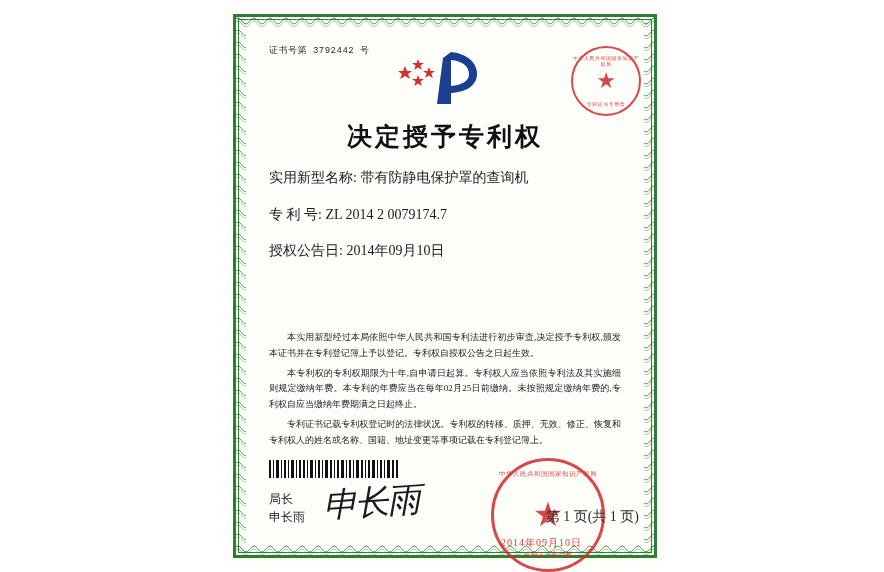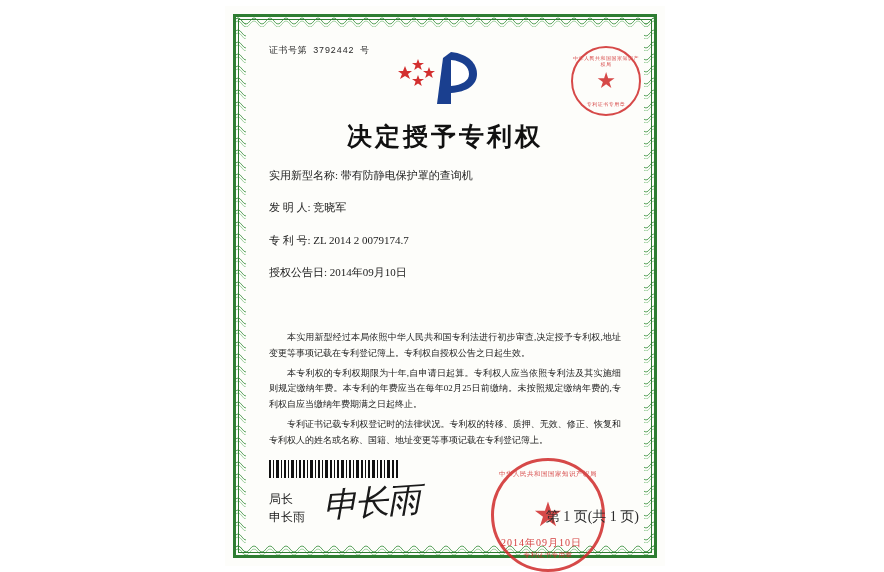--- a/index.html
+++ b/index.html
@@ -98,21 +98,21 @@
     letter-spacing: 3px;
     color: #111;
     font-family: "Liberation Serif", serif;
   }
 
   .fields {
     position: absolute;
     left: 18px;
     right: 18px;
     top: 140px;
-    font-size: 11px;
+    font-size: 14px;
     color: #1c1c1c;
   }
   .field-row {
     margin-bottom: 17px;
     line-height: 1.4;
     white-space: nowrap;
   }
   .field-label {
     display: inline-block;
   }
@@ -272,35 +272,31 @@
       </div>
 
       <div class="title">决定授予专利权</div>
 
       <div class="fields">
         <div class="field-row">
           <span class="field-label">实用新型名称:</span>
           <span class="field-value">带有防静电保护罩的查询机</span>
         </div>
         <div class="field-row">
-          <span class="field-label">发 明 人:</span>
-          <span class="field-value">竞晓军</span>
-        </div>
-        <div class="field-row">
           <span class="field-label">专 利 号:</span>
           <span class="field-value">ZL 2014 2 0079174.7</span>
         </div>
         <div class="field-row">
           <span class="field-label">授权公告日:</span>
           <span class="field-value">2014年09月10日</span>
         </div>
       </div>
 
       <div class="paragraphs">
-        <p>本实用新型经过本局依照中华人民共和国专利法进行初步审查,决定授予专利权,地址变更等事项记载在专利登记簿上。专利权自授权公告之日起生效。</p>
+        <p>本实用新型经过本局依照中华人民共和国专利法进行初步审查,决定授予专利权,颁发本证书并在专利登记簿上予以登记。专利权自授权公告之日起生效。</p>
         <p>本专利权的专利权期限为十年,自申请日起算。专利权人应当依照专利法及其实施细则规定缴纳年费。本专利的年费应当在每年02月25日前缴纳。未按照规定缴纳年费的,专利权自应当缴纳年费期满之日起终止。</p>
         <p>专利证书记载专利权登记时的法律状况。专利权的转移、质押、无效、修正、恢复和专利权人的姓名或名称、国籍、地址变更等事项记载在专利登记簿上。</p>
       </div>
 
       <div class="barcode">
         <svg width="130" height="18" viewBox="0 0 130 18" xmlns="http://www.w3.org/2000/svg">
           <g fill="#111">
             <rect x="0" y="0" width="2" height="18"></rect>
               <rect x="4" y="0" width="1" height="18"></rect>
             <rect x="7" y="0" width="3" height="18"></rect>

